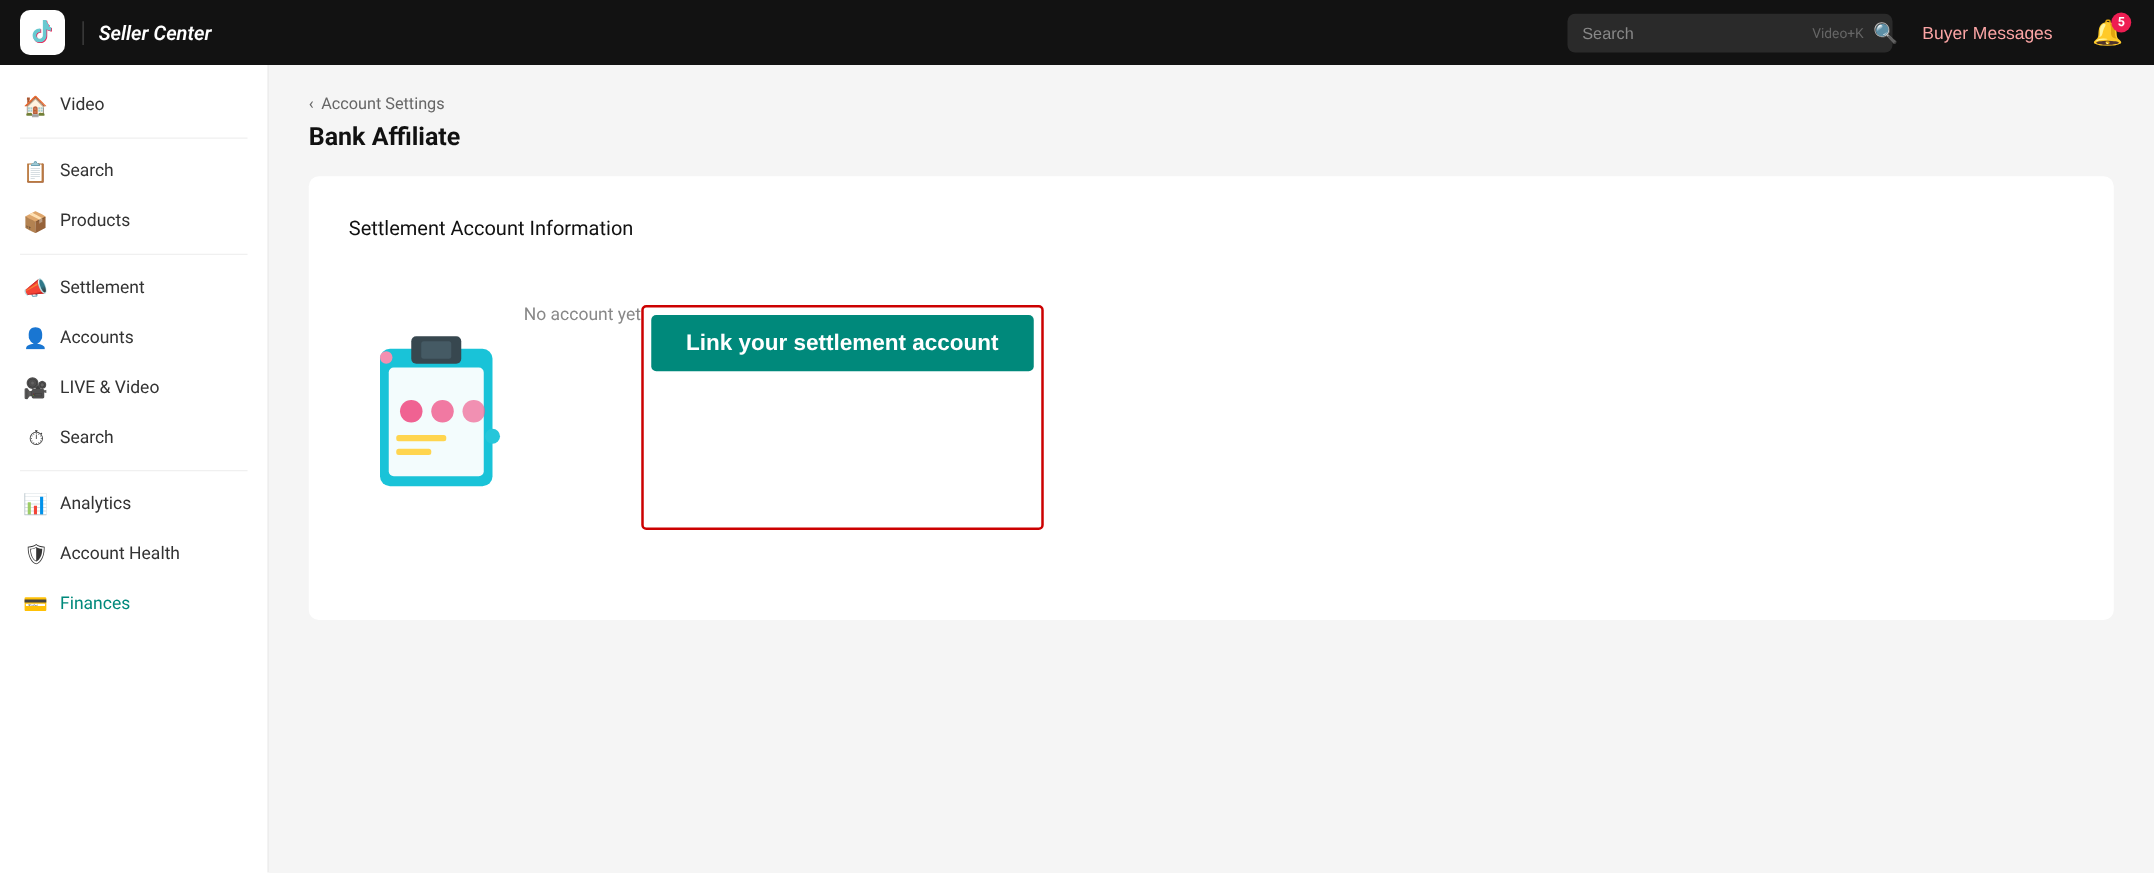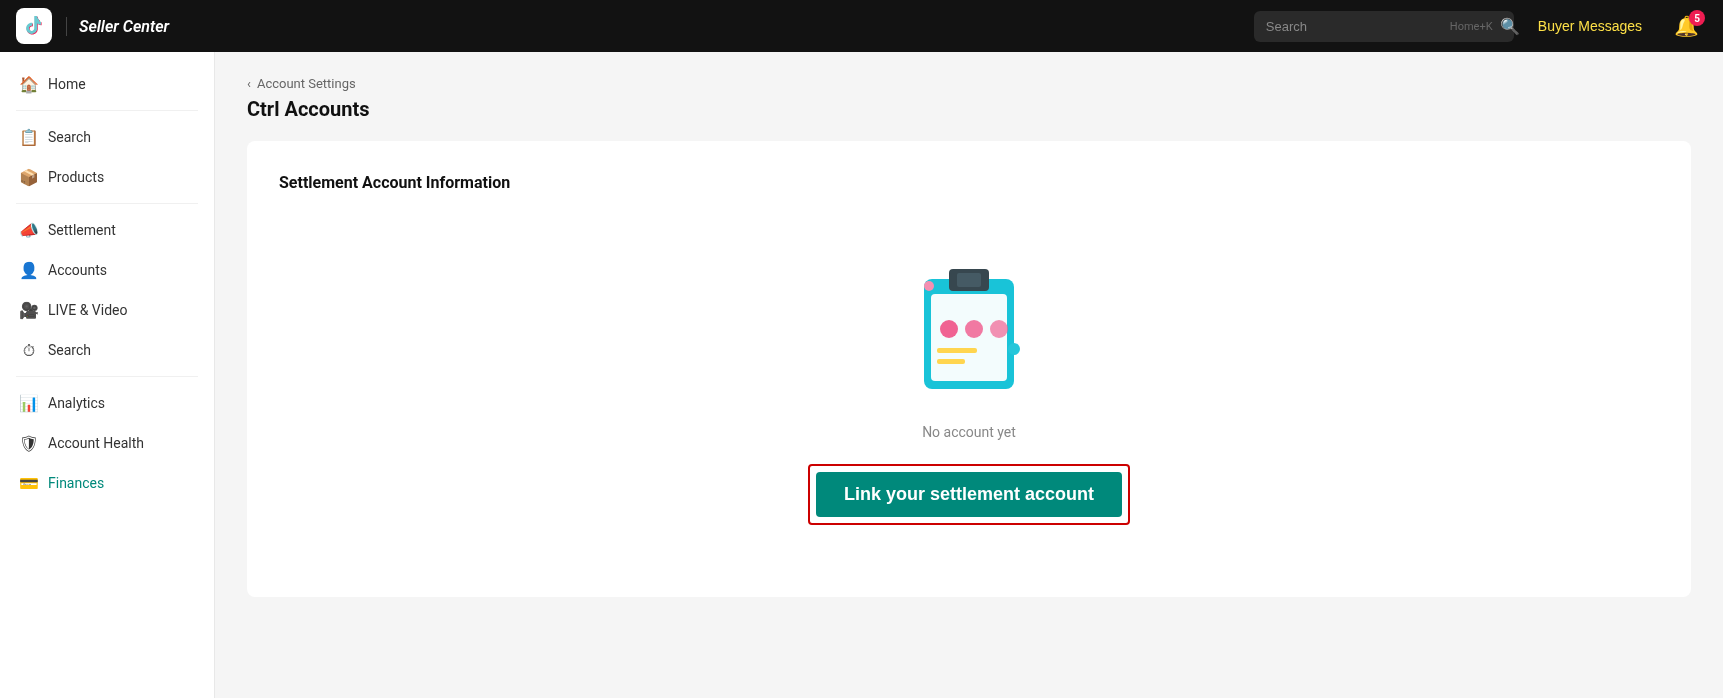--- a/index.html
+++ b/index.html
@@ -62,21 +62,21 @@
       flex: 1;
     }
     .search-box input::placeholder { color: #888; }
     .search-shortcut {
       color: #666;
       font-size: 11px;
     }
     .buyer-messages-btn {
       background: transparent;
       border: none;
-      color: #fde047;
+      color: #fca5a5;
       font-size: 14px;
       cursor: pointer;
       padding: 6px 12px;
       border-radius: 4px;
     }
     .notification-bell {
       position: relative;
       cursor: pointer;
       color: white;
       font-size: 20px;
@@ -168,30 +168,29 @@
     }
 
     
     .card {
       background: white;
       border-radius: 8px;
       padding: 32px;
     }
     .card-title {
       font-size: 16px;
-      font-weight: 700;
+      font-weight: 400;
       color: #111;
       margin-bottom: 32px;
     }
 
     
     .empty-state {
       display: flex;
-      flex-direction: column;
-      align-items: center;
+      flex-direction: row;
       padding: 20px 0 40px;
     }
     .empty-illustration {
       width: 140px;
       height: 160px;
       margin-bottom: 20px;
     }
     .empty-text {
       color: #888;
       font-size: 14px;
@@ -226,36 +225,36 @@
         <rect width="48" height="48" rx="8" fill="white"></rect>
         <path d="M34 14.5c-2.1-1.4-3.5-3.8-3.5-6.5h-5v21c0 2.5-2 4.5-4.5 4.5s-4.5-2-4.5-4.5 2-4.5 4.5-4.5c.4 0 .8.1 1.2.2v-5.1c-.4-.1-.8-.1-1.2-.1-5.2 0-9.5 4.3-9.5 9.5s4.3 9.5 9.5 9.5 9.5-4.3 9.5-9.5V20.6c1.9 1.3 4.2 2.1 6.5 2.1V17.7c-1.3 0-2.4-.4-3.5-1.2l.5-2z" fill="#EE1D52"></path>
         <path d="M33 13.5c-2.1-1.4-3.5-3.8-3.5-6.5h-5v21c0 2.5-2 4.5-4.5 4.5s-4.5-2-4.5-4.5 2-4.5 4.5-4.5c.4 0 .8.1 1.2.2v-5.1c-.4-.1-.8-.1-1.2-.1-5.2 0-9.5 4.3-9.5 9.5s4.3 9.5 9.5 9.5 9.5-4.3 9.5-9.5V19.6c1.9 1.3 4.2 2.1 6.5 2.1V16.7c-1.3 0-2.4-.4-3.5-1.2z" fill="#69C9D0"></path>
       </svg>
     </div>
     <span class="seller-center-title">Seller Center</span>
   </div>
   <div class="nav-spacer"></div>
   <div class="search-box">
     <input type="text" placeholder="Search" style="">
-    <span class="search-shortcut">Home+K</span>
+    <span class="search-shortcut">Video+K</span>
     <span>🔍</span>
   </div>
   <button class="buyer-messages-btn">Buyer Messages</button>
   <div class="notification-bell">
     🔔
     <div class="notification-badge">5</div>
   </div>
 </nav>
 
 <div class="layout">
 
   <aside class="sidebar">
     <div class="sidebar-item">
       <span class="sidebar-icon">🏠</span>
-      <span>Home</span>
+      <span>Video</span>
     </div>
     <div class="sidebar-divider"></div>
     <div class="sidebar-item">
       <span class="sidebar-icon">📋</span>
       <span>Search</span>
     </div>
     <div class="sidebar-item">
       <span class="sidebar-icon">📦</span>
       <span>Products</span>
     </div>
@@ -289,21 +288,21 @@
       <span class="sidebar-icon">💳</span>
       <span>Finances</span>
     </div>
   </aside>
 
   <main class="main-content">
     <div class="breadcrumb">
       <span>‹</span>
       <span>Account Settings</span>
     </div>
-    <h1 class="page-title">Ctrl Accounts</h1>
+    <h1 class="page-title">Bank Affiliate</h1>
 
     <div class="card">
       <div class="card-title">Settlement Account Information</div>
 
       <div class="empty-state">
 
         <svg class="empty-illustration" viewBox="0 0 140 160" xmlns="http://www.w3.org/2000/svg">
 
           <rect x="25" y="35" width="90" height="110" rx="8" fill="#00BCD4" opacity="0.9"></rect>
           <rect x="32" y="50" width="76" height="87" rx="4" fill="white" opacity="0.95"></rect>

